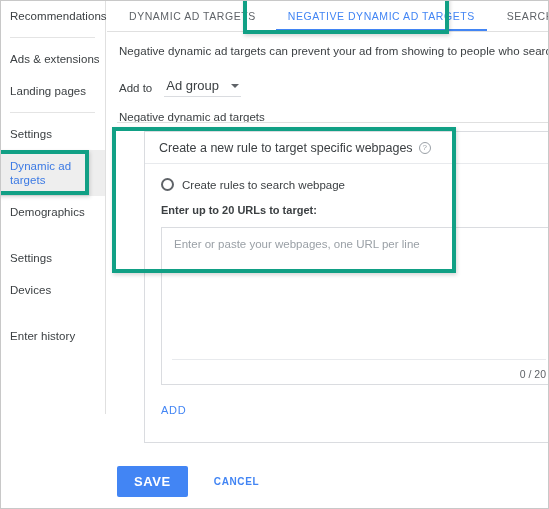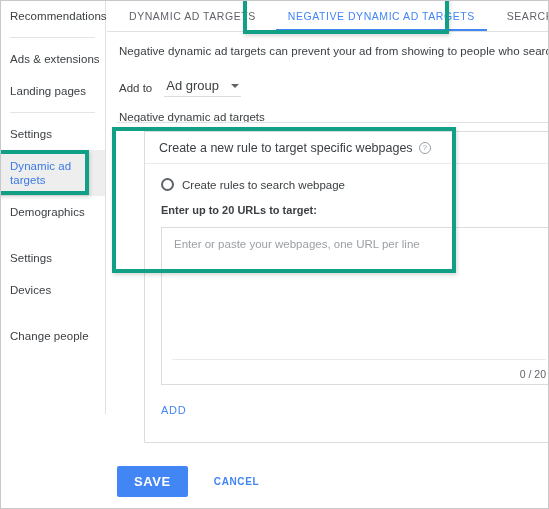--- a/index.html
+++ b/index.html
@@ -345,21 +345,21 @@
     <div class="side-item">
       <span>Settings</span>
     </div>
     <div class="side-item">
       <span>Devices</span>
     </div>
 
     <div class="side-gap"></div>
 
     <div class="side-item">
-      <span>Change people</span>
+      <span>Enter history</span>
     </div>
   </nav>
 
   <section class="main">
 
     <div class="tabbar">
       <div class="tab">
         <span>DYNAMIC AD TARGETS</span>
       </div>
       <div class="tab active">

